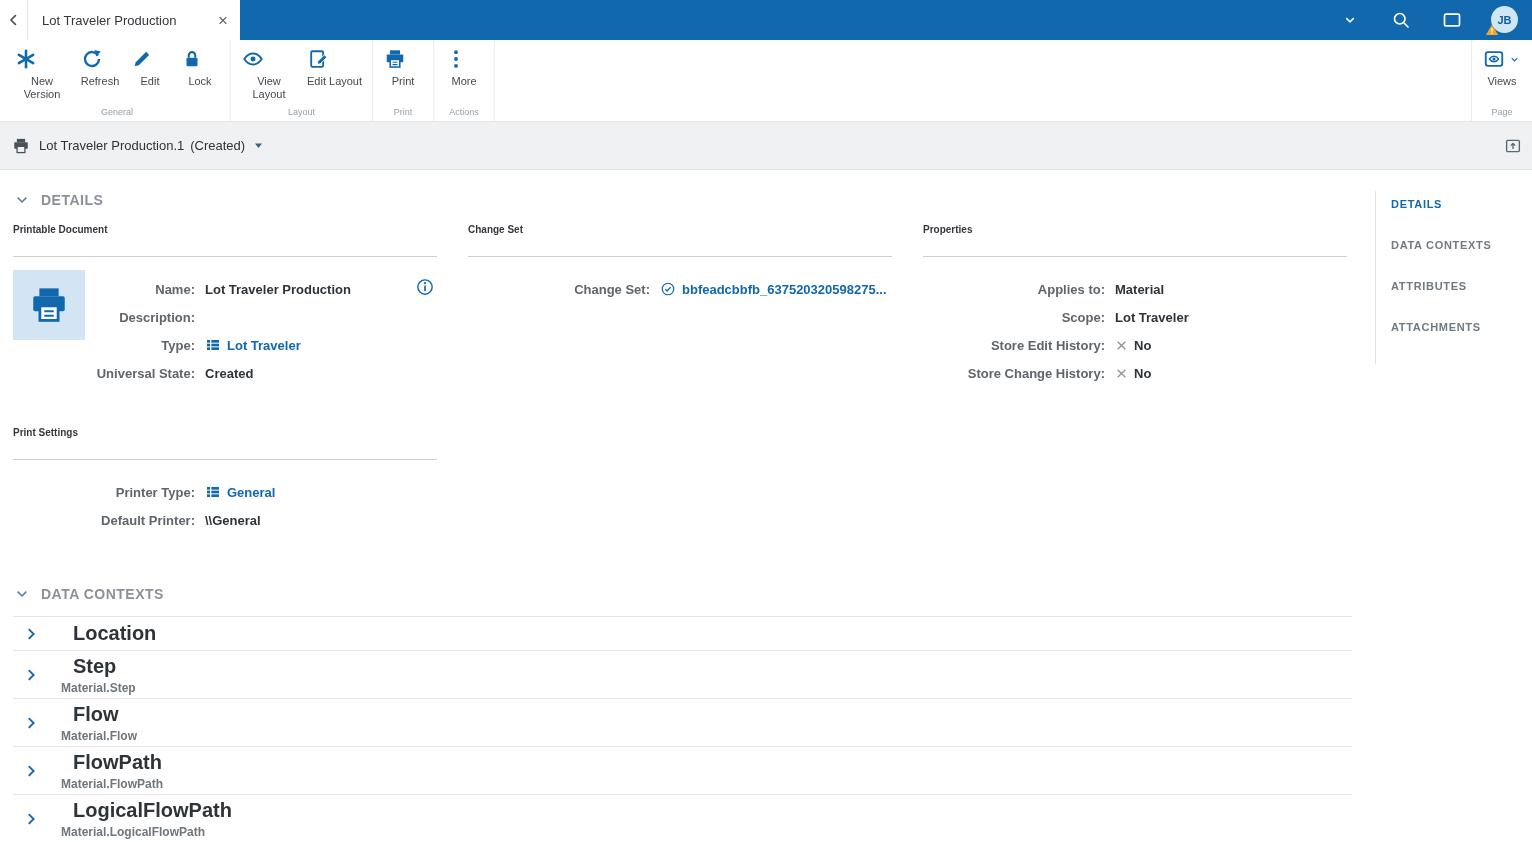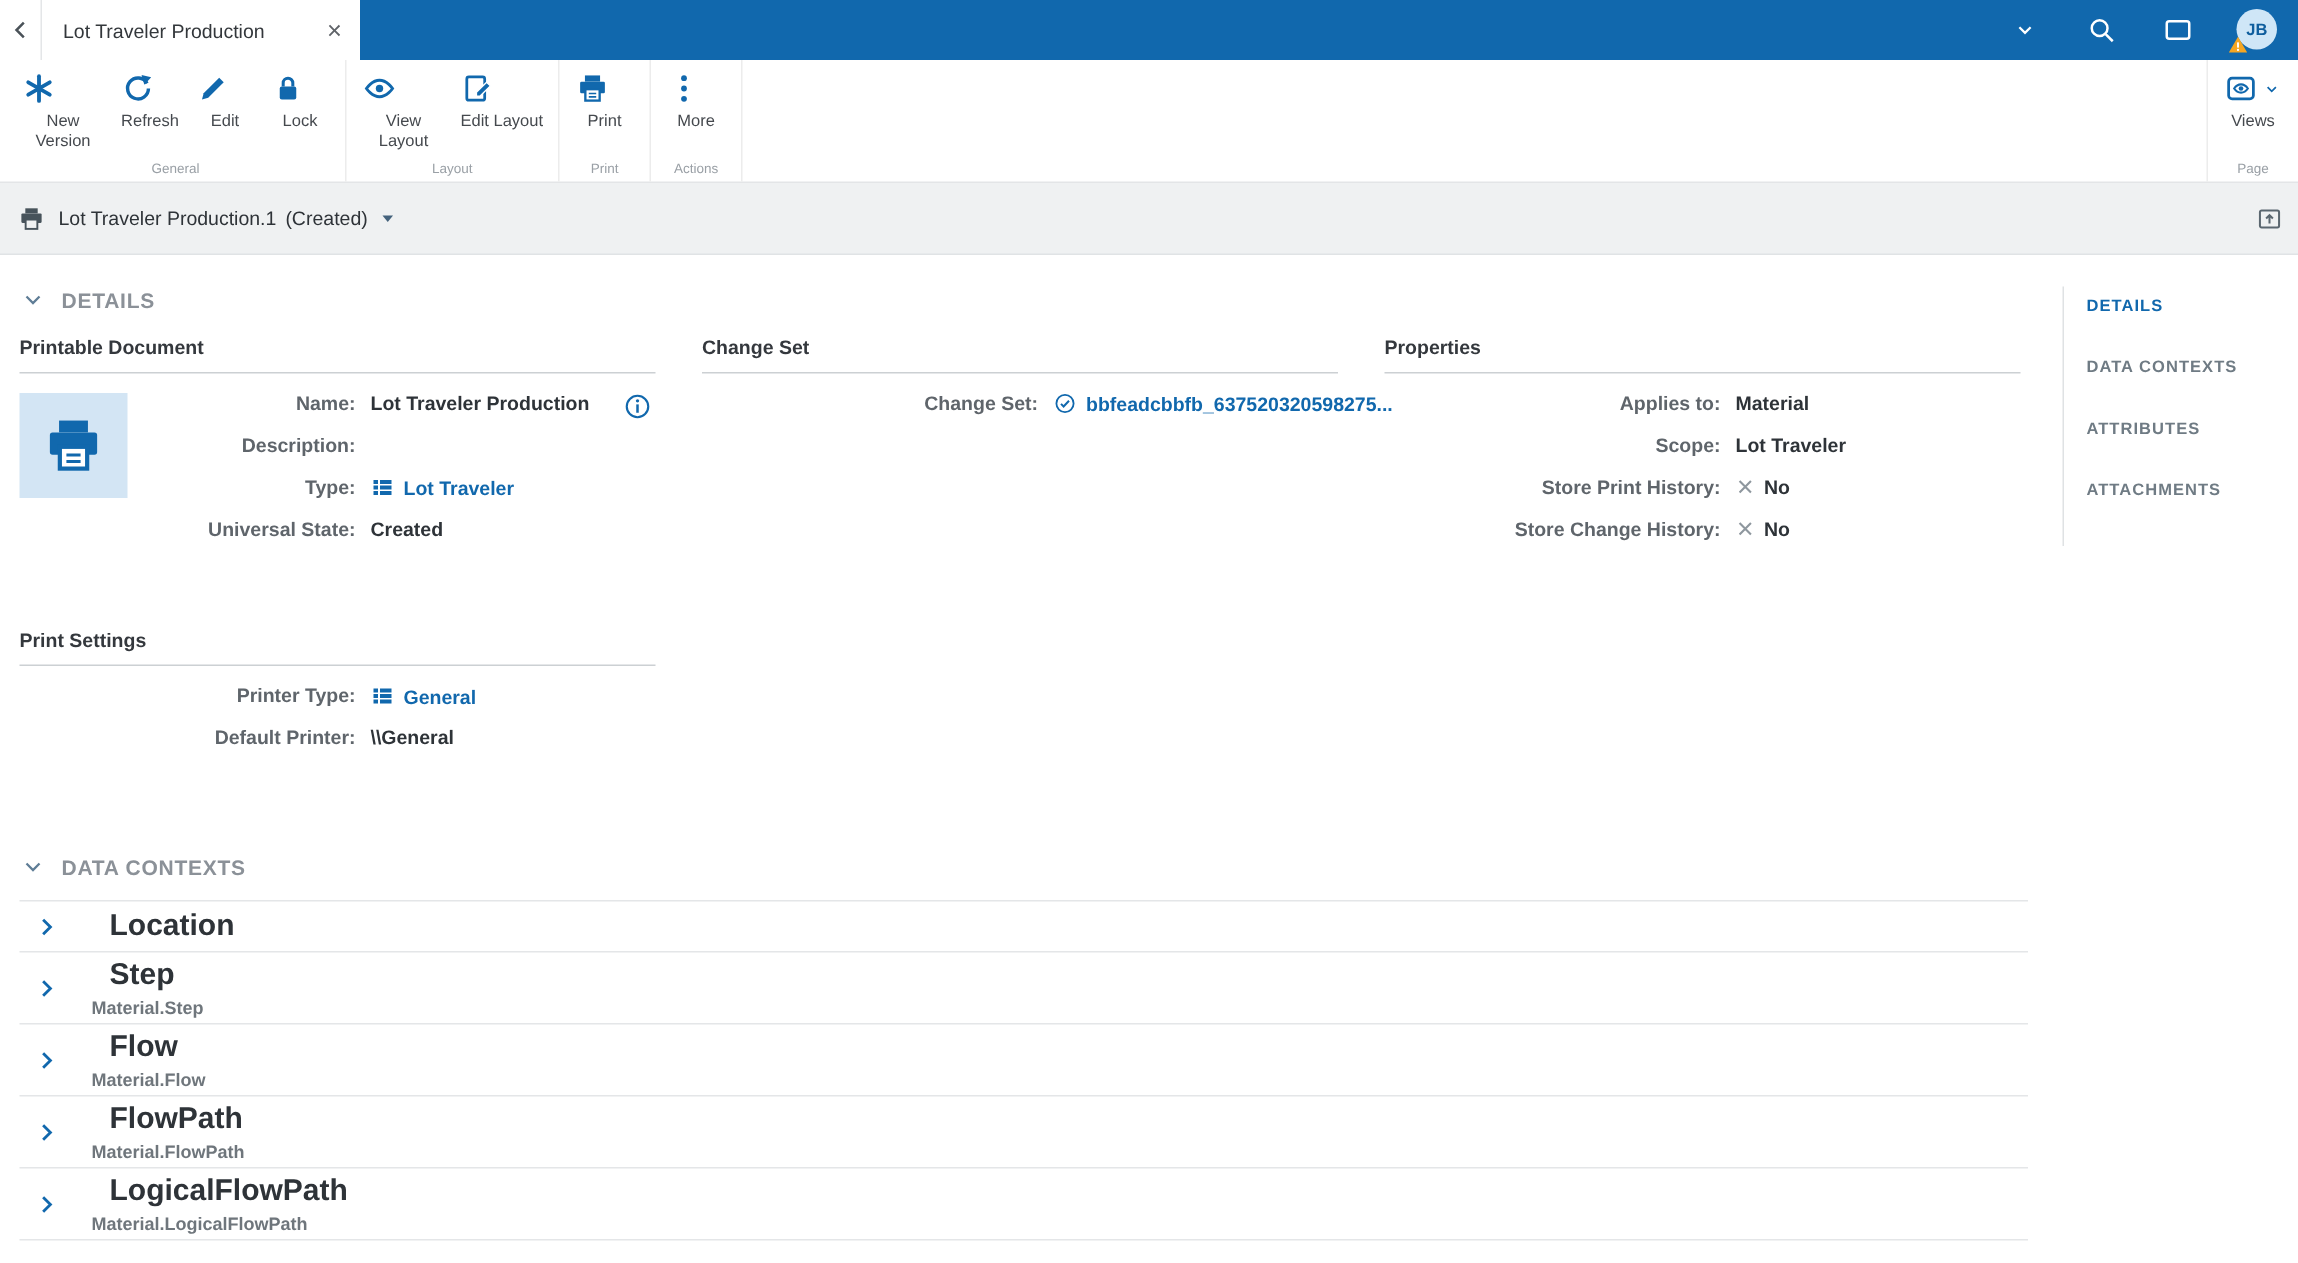--- a/index.html
+++ b/index.html
@@ -43,25 +43,25 @@
   
   .content { position:relative; height:588px; background:#fff;font-weight:bold; }
   .main { position:absolute; left:0; top:0; right:167px; }
 
   .section-header { display:flex; align-items:center; gap:11px; margin:22px 0 0 14px;
     color:#8b9198; font-size:14px; letter-spacing:.5px; cursor:pointer; }
   .section-header .chev { width:16px; height:16px; color:#5f7d96; }
 
   .columns { display:flex; gap:31px; margin:16px 13px 0 13px; }
   .col { width:424px; flex:none; }
-  .col-title { font-size:13px; color:#34383d; padding-bottom:9px; border-bottom:1px solid #ccd0d3; }
+  .col-title { font-size:10px; color:#34383d; padding-bottom:21px; border-bottom:1px solid #ccd0d3; }
   .fields { margin-top:12px; position:relative; }
   .doc-tile { position:absolute; left:0; top:1px; width:72px; height:70px; background:#d3e5f4;
     display:flex; align-items:center; justify-content:center; color:#1168ad; }
-  .field { display:flex; align-items:flex-start; height:28px; font-size:13px;margin-left:42px; }
+  .field { display:flex; align-items:flex-end; height:28px; font-size:13px; }
   .flabel { width:182px; flex:none; text-align:right; color:#5f656b; }
   .fvalue { margin-left:10px; color:#2e3338; display:flex; align-items:center; gap:6px; white-space:nowrap; }
   .link { color:#1168ad; cursor:pointer; }
   .mini-ic { width:16px; height:16px; flex:none; color:#1168ad; }
   .x-ic { width:13px; height:13px; flex:none; }
   .info-btn { margin-left:auto; margin-right:2px; width:20px; height:20px; color:#1168ad; cursor:pointer; }
   .sub-block { margin-top:46px; }
   .cs-link { max-width:300px; overflow:hidden; text-overflow:ellipsis; }
 
   
@@ -368,21 +368,21 @@
         <div class="fields">
           <div class="field">
             <span class="flabel">Applies to:</span>
             <span class="fvalue">Material</span>
           </div>
           <div class="field">
             <span class="flabel">Scope:</span>
             <span class="fvalue">Lot Traveler</span>
           </div>
           <div class="field">
-            <span class="flabel">Store Print History:</span>
+            <span class="flabel">Store Edit History:</span>
             <span class="fvalue">
               <svg class="x-ic" viewBox="0 0 24 24">
                   <path d="M5 5l14 14M19 5L5 19" stroke="#8e979e" stroke-width="2.6"></path>
                 </svg>
               <span>No</span>
             </span>
           </div>
           <div class="field">
             <span class="flabel">Store Change History:</span>
             <span class="fvalue">

